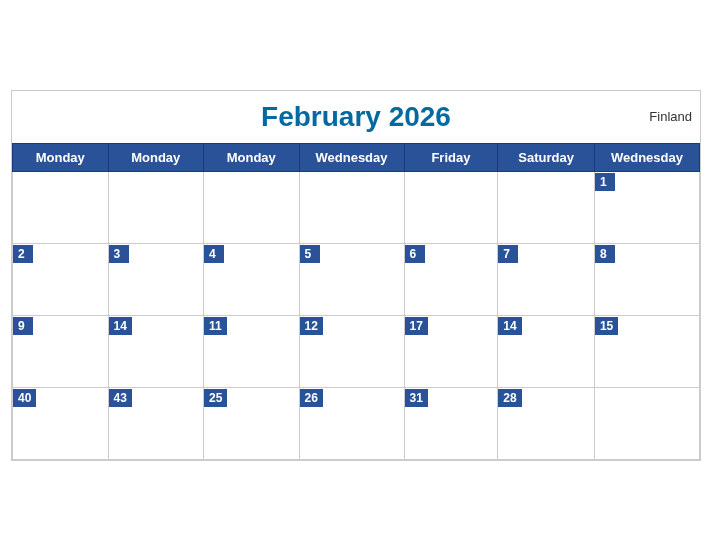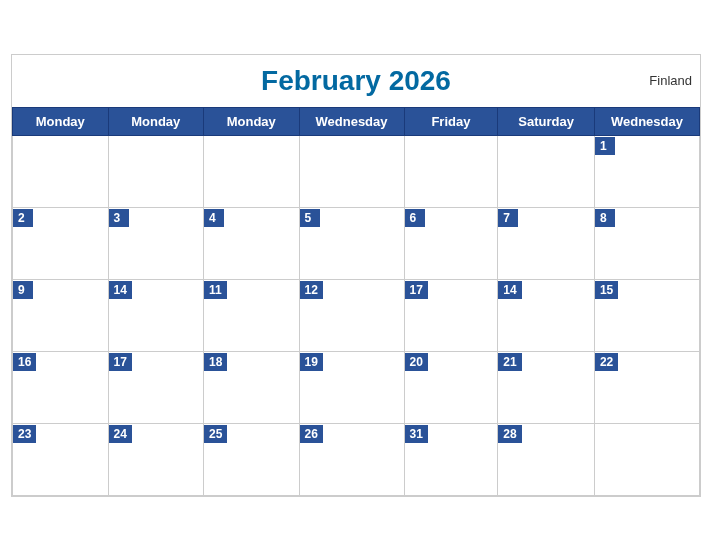--- a/index.html
+++ b/index.html
@@ -135,31 +135,22 @@
         <tr>
           <td><span class="day-number">9</span></td>
           <td><span class="day-number">14</span></td>
           <td><span class="day-number">11</span></td>
           <td><span class="day-number">12</span></td>
           <td><span class="day-number">17</span></td>
           <td><span class="day-number">14</span></td>
           <td><span class="day-number">15</span></td>
         </tr>
         <tr>
-          <td><span class="day-number">16</span></td>
-          <td><span class="day-number">17</span></td>
-          <td><span class="day-number">18</span></td>
-          <td><span class="day-number">19</span></td>
-          <td><span class="day-number">20</span></td>
-          <td><span class="day-number">21</span></td>
-          <td><span class="day-number">22</span></td>
-        </tr>
-        <tr>
-          <td><span class="day-number">23</span></td>
-          <td><span class="day-number">24</span></td>
+          <td><span class="day-number">40</span></td>
+          <td><span class="day-number">43</span></td>
           <td><span class="day-number">25</span></td>
           <td><span class="day-number">26</span></td>
           <td><span class="day-number">31</span></td>
           <td><span class="day-number">28</span></td>
           <td class="empty-cell"></td>
         </tr>
       </tbody>
   </table>
 </div>
 

